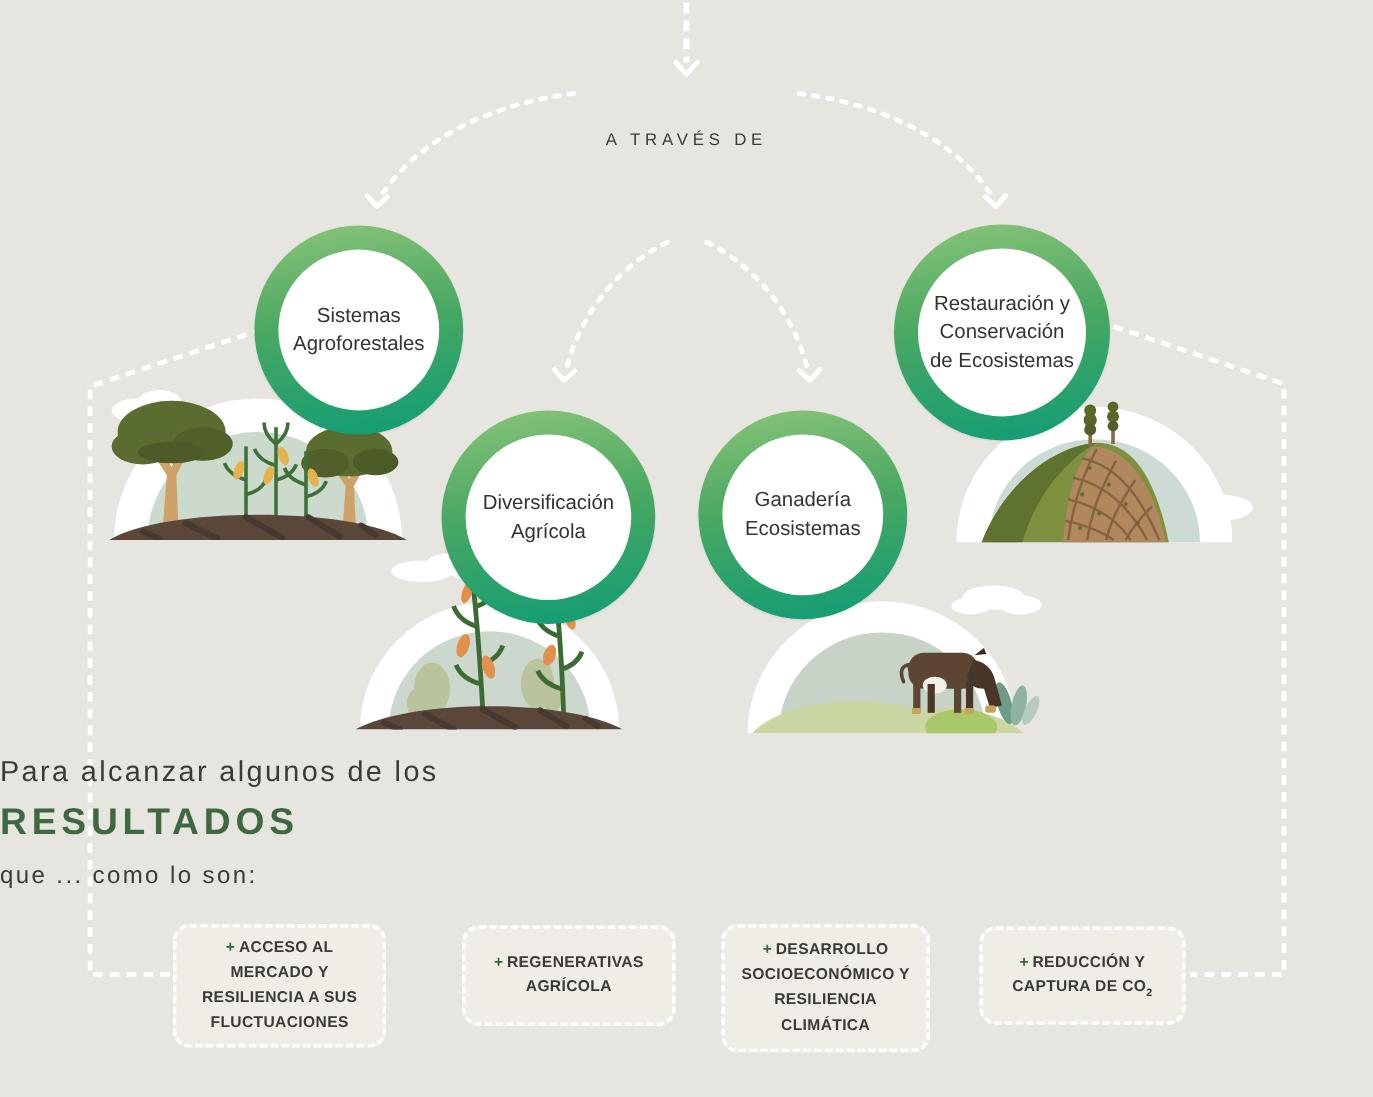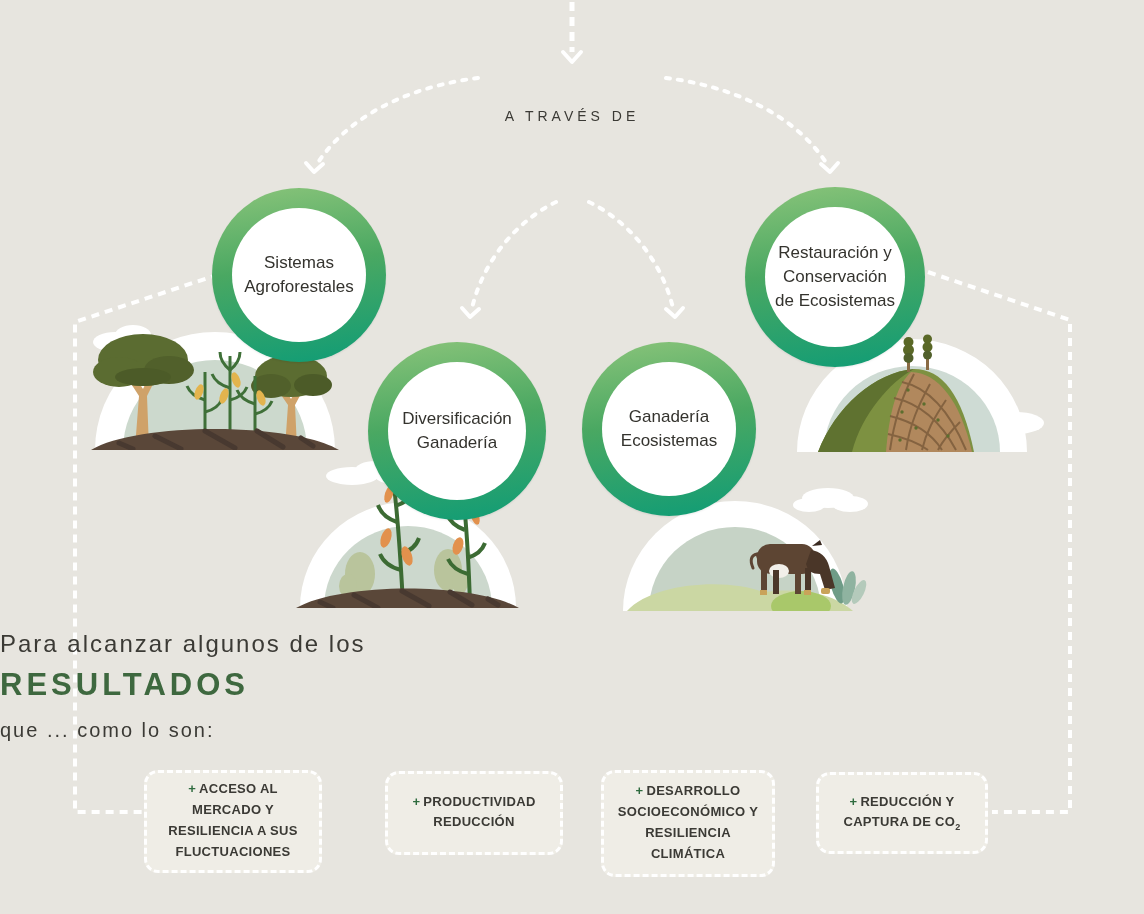--- a/index.html
+++ b/index.html
@@ -238,21 +238,21 @@
     </g>
   </svg>
 
   <div class="circle" style="left:212px;top:188px;width:174px;height:174px">
     <div class="inner">
         <span>Sistemas Agroforestales</span>
       </div>
   </div>
   <div class="circle" style="left:368px;top:342px;width:178px;height:178px">
     <div class="inner">
-        <span>Diversificación Ganadería</span>
+        <span>Diversificación Agrícola</span>
       </div>
   </div>
   <div class="circle" style="left:582px;top:342px;width:174px;height:174px">
     <div class="inner">
         <span>Ganadería Ecosistemas</span>
       </div>
   </div>
   <div class="circle" style="left:745px;top:187px;width:180px;height:180px">
     <div class="inner">
         <span>Restauración y Conservación de Ecosistemas</span>
@@ -262,21 +262,21 @@
   <div class="results-head">
     <div class="results-line1">Para alcanzar algunos de los</div>
     <div class="results-emph">RESULTADOS</div>
     <div class="results-line2">que ... como lo son:</div>
   </div>
 
   <div class="rbox" style="left:144px;top:770px;width:178px;height:103px">
     <div><span class="plus">+</span><span>ACCESO AL MERCADO Y RESILIENCIA A SUS FLUCTUACIONES</span><sub></sub></div>
   </div>
   <div class="rbox" style="left:385px;top:771px;width:178px;height:84px">
-    <div><span class="plus">+</span><span>PRODUCTIVIDAD REDUCCIÓN</span><sub></sub></div>
+    <div><span class="plus">+</span><span>REGENERATIVAS AGRÍCOLA</span><sub></sub></div>
   </div>
   <div class="rbox" style="left:601px;top:770px;width:174px;height:107px">
     <div><span class="plus">+</span><span>DESARROLLO SOCIOECONÓMICO Y RESILIENCIA CLIMÁTICA</span><sub></sub></div>
   </div>
   <div class="rbox" style="left:816px;top:772px;width:172px;height:82px">
     <div><span class="plus">+</span><span>REDUCCIÓN Y CAPTURA DE CO</span><sub>2</sub></div>
   </div>
 
 </div>
 

